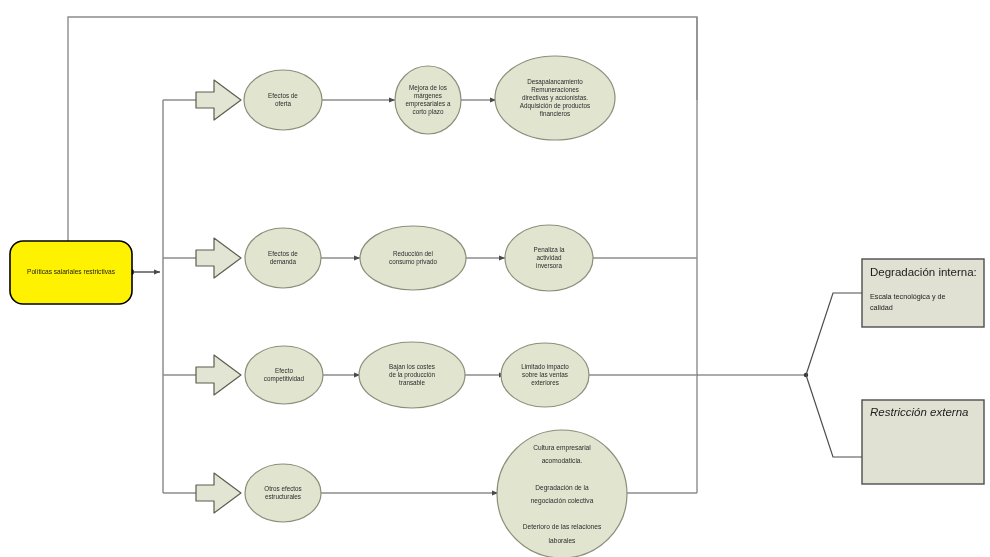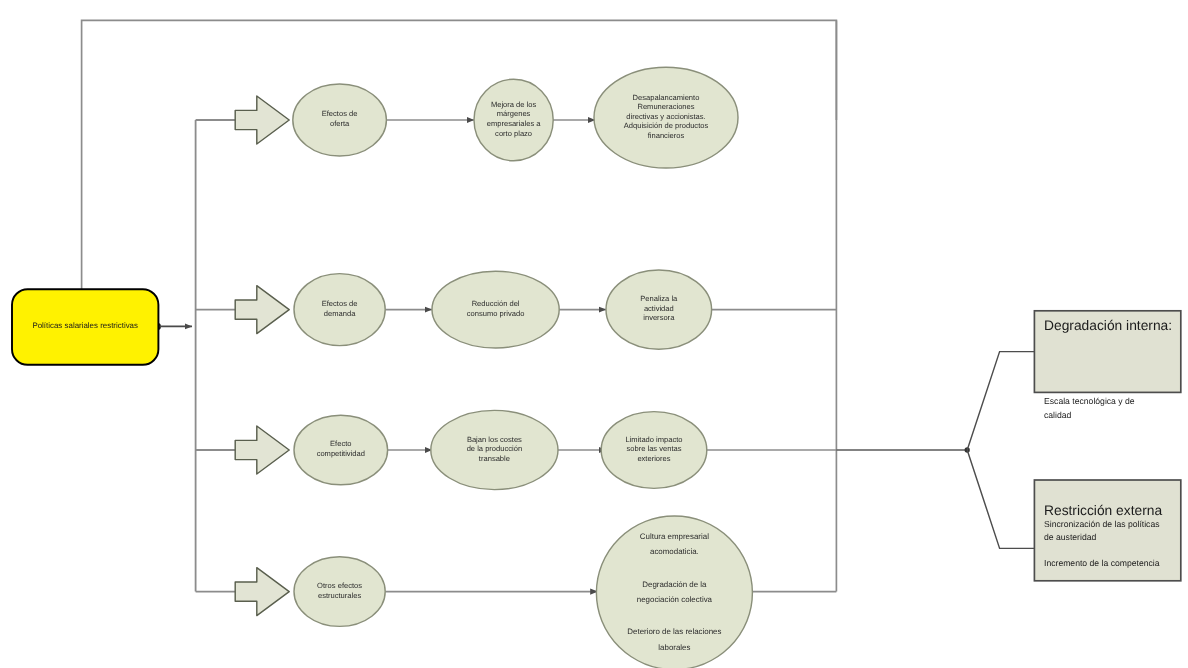--- a/index.html
+++ b/index.html
@@ -196,22 +196,18 @@
   <div class="node-label ellipse-label big" style="left:497px; top:430px; width:130px; height:128px;">Cultura empresarial
 acomodaticia.
 
 Degradación de la
 negociación colectiva
 
 Deterioro de las relaciones
 laborales</div>
 
   <div class="box-title" style="left:870px; top:266px; width:110px;">Degradación interna:</div>
-  <div class="box-body" style="left:870px; top:291px; width:110px;margin-top:38px;">Escala tecnológica y de
+  <div class="box-body" style="left:870px; top:291px; width:110px;">Escala tecnológica y de
 calidad</div>
 
-  <div class="box-title" style="left:870px; top:420px; width:110px;">Restricción externa</div>
-  <div class="box-body" style="left:870px; top:431px; width:114px;">Sincronización de las políticas
-de austeridad
-
-Incremento de la competencia</div>
+  <div class="box-title" style="left:870px; top:406px; width:110px;font-style:italic;">Restricción externa</div>
 
 </div>
 
 </body></html>

